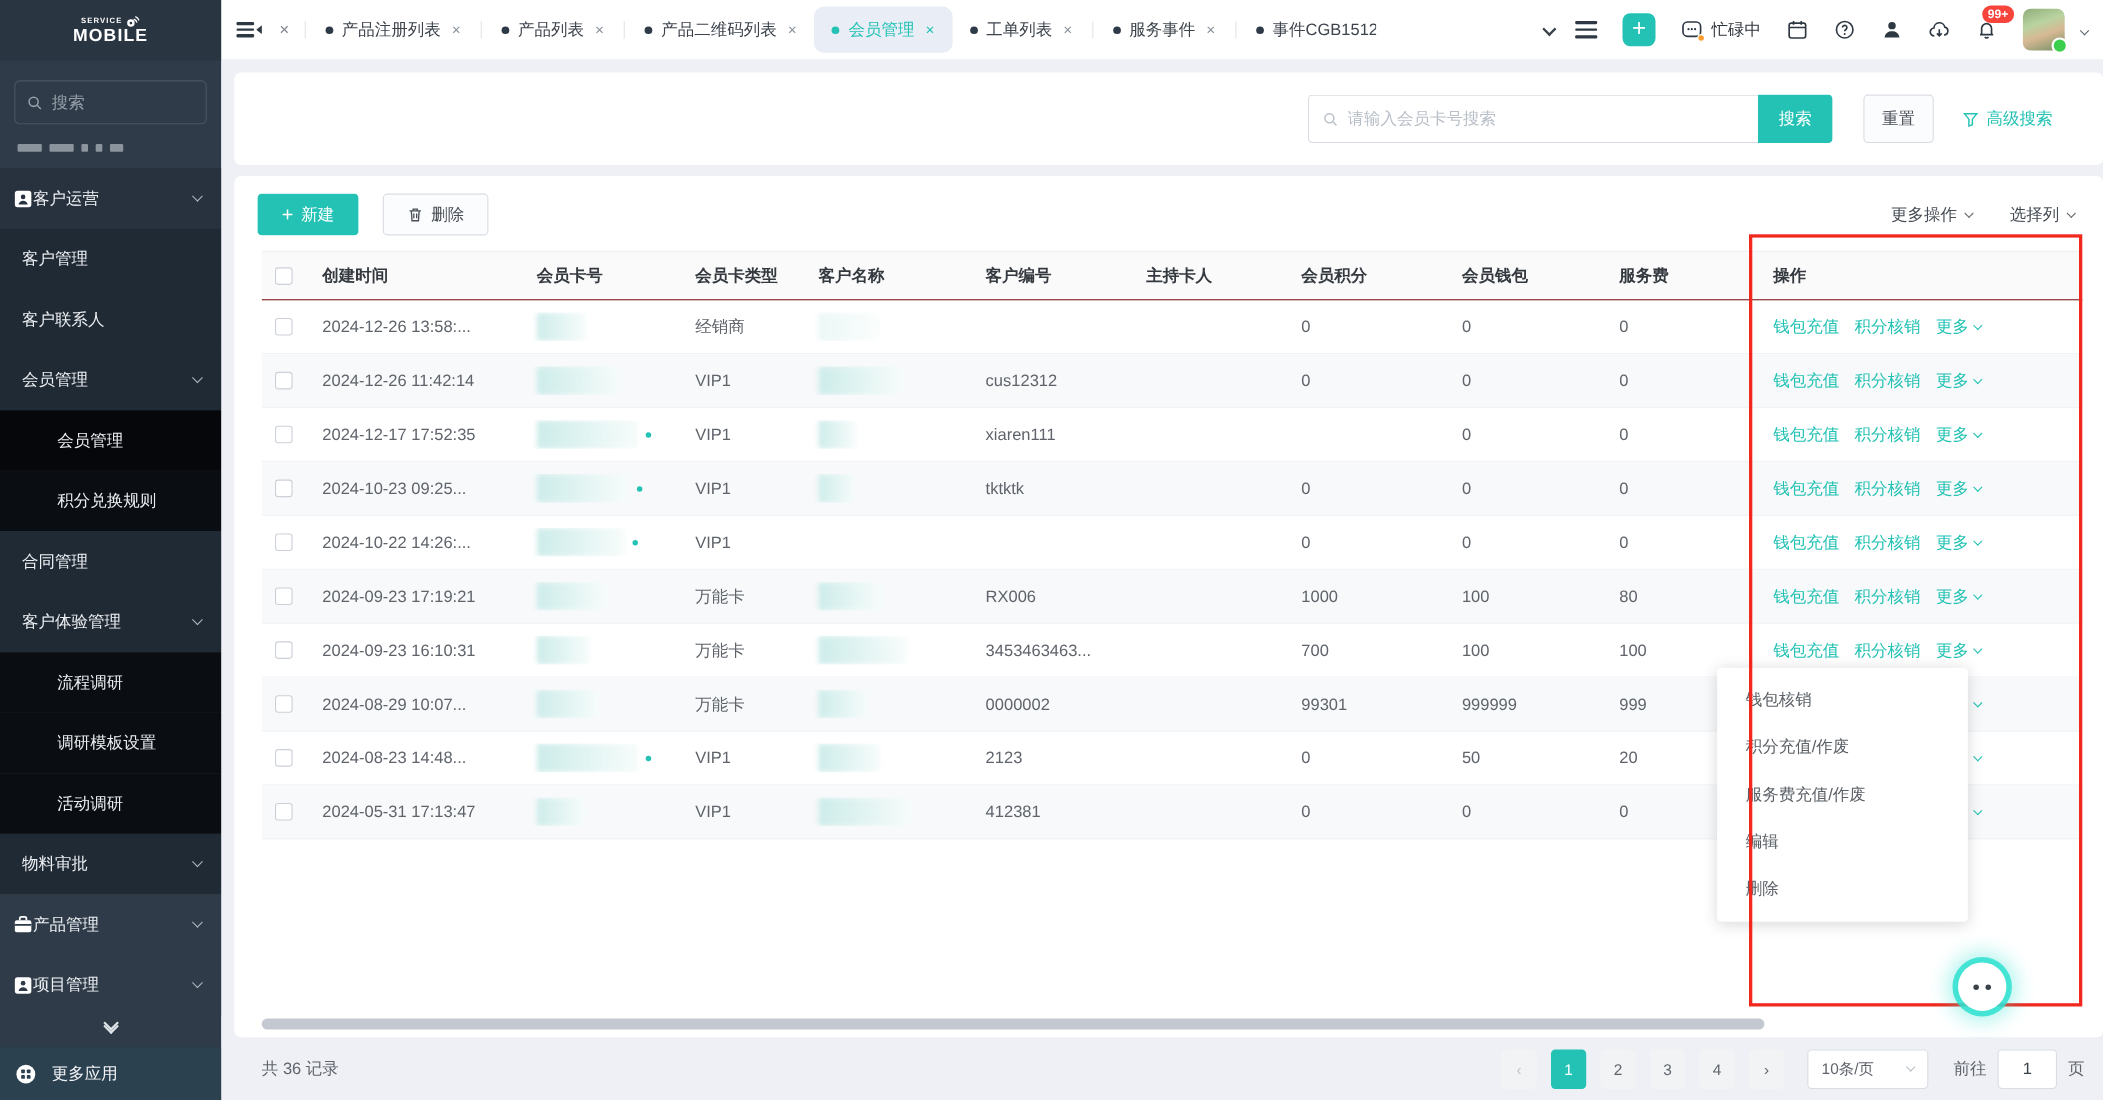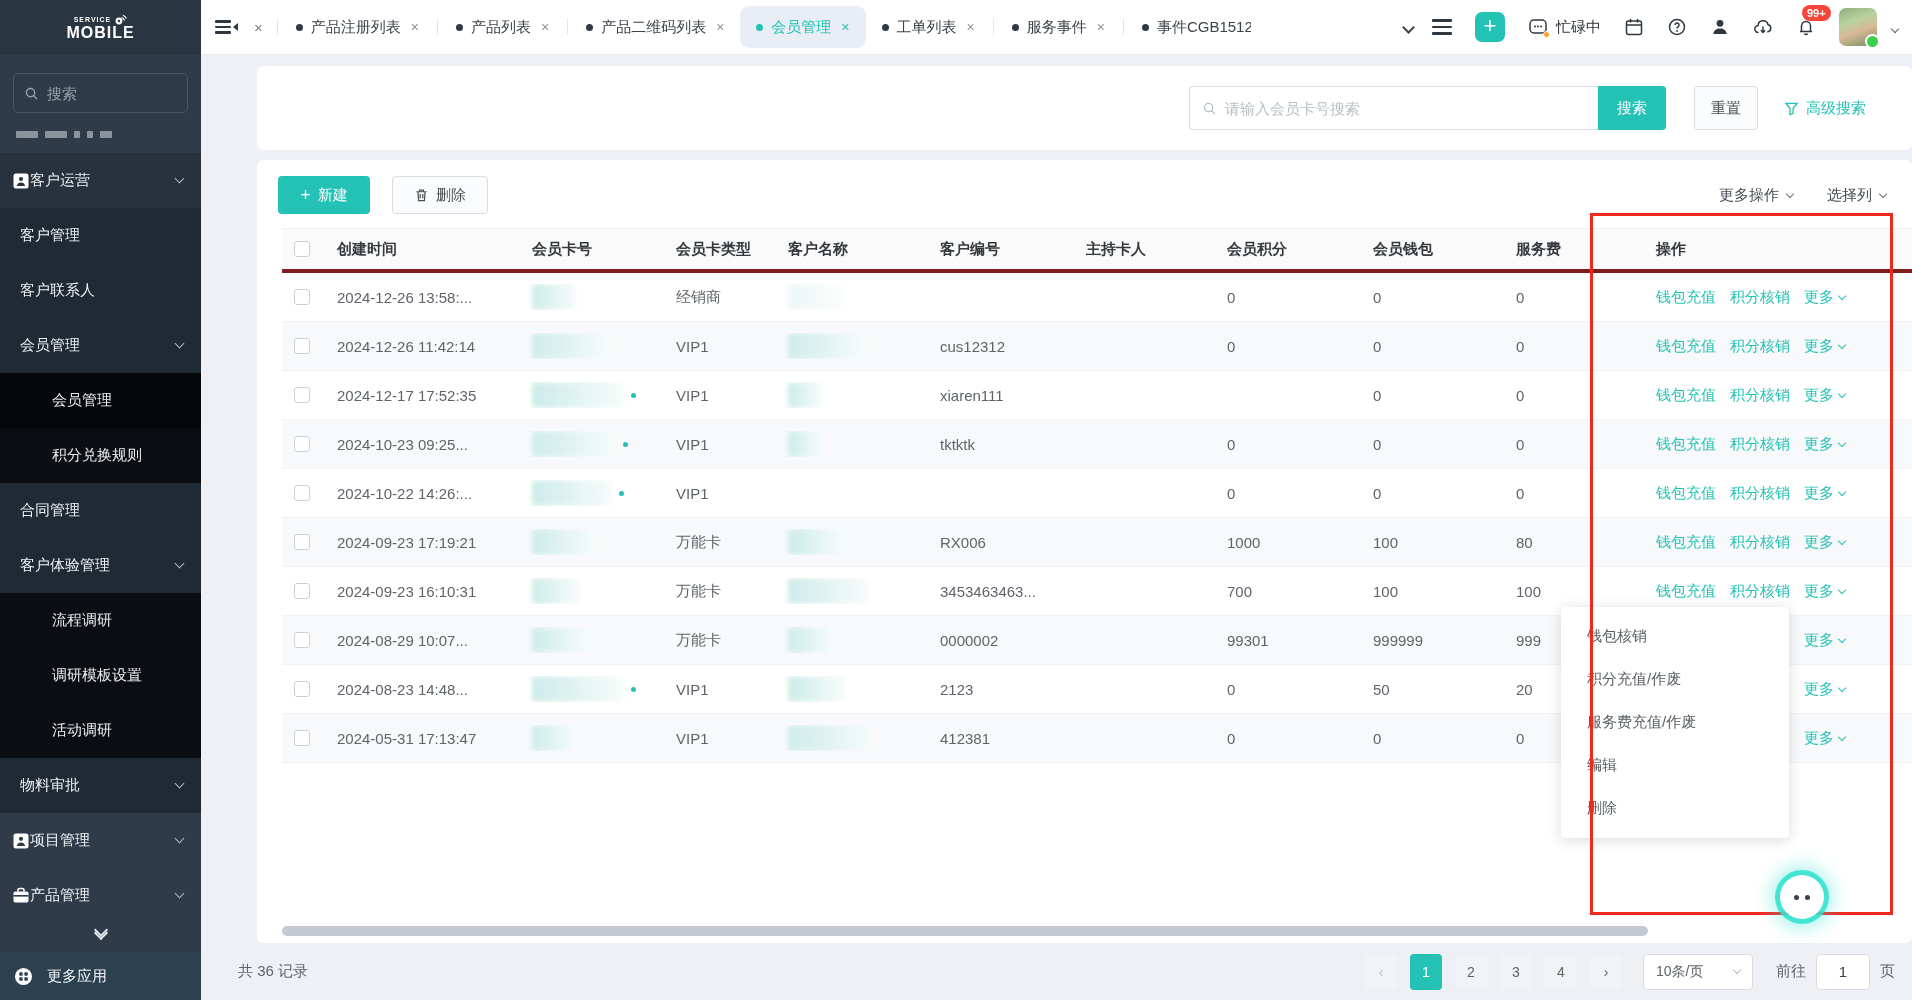--- a/index.html
+++ b/index.html
@@ -72,21 +72,21 @@
   .status-text{font-size:15px;color:#2f353c;}
   .bell-wrap{position:relative;}
   .badge{position:absolute;top:-12px;left:6px;background:#f8453c;color:#fff;font-size:11px;font-weight:700;padding:1.5px 5px;border-radius:9px;line-height:1.2;}
   .avatar{width:38px;height:38px;border-radius:7px;position:relative;cursor:pointer;flex:none;
     background:linear-gradient(160deg,#8fae7a 0%,#b9d3a0 35%,#d7b894 60%,#6f8f62 100%);}
   .avatar::after{content:"";position:absolute;right:-3px;bottom:-3px;width:11px;height:11px;border-radius:50%;background:#3ccf4e;border:2px solid #fff;}
   .av-caret{color:#5a616b;margin-left:-8px;}
   .av-caret .cv{width:6px;height:6px;}
 
   
-  .card{position:absolute;background:#fff;border-radius:6px;margin-left:44px;}
+  .card{position:absolute;background:#fff;border-radius:6px;}
   .search-card{left:213px;top:66px;right:0;height:84px;display:flex;align-items:center;justify-content:flex-end;padding-right:46px;gap:0;}
   .inp-wrap{display:flex;align-items:center;width:477px;height:44px;}
   .f-input{flex:1;height:44px;border:1px solid #d9dde3;border-right:none;border-radius:4px 0 0 4px;display:flex;align-items:center;padding:0 12px;color:#b9bfc8;gap:8px;}
   .f-input svg{width:15px;height:15px;flex:none;}
   .f-input input{border:none;outline:none;font-size:15px;color:#333;width:100%;}
   .f-input input::placeholder{color:#b9bfc8;}
   .btn{display:inline-flex;align-items:center;justify-content:center;gap:7px;border-radius:4px;font-size:15px;cursor:pointer;border:1px solid transparent;}
   .btn-primary{background:#23c2b4;color:#fff;}
   .btn-plain{background:#fbfcfd;border-color:#d9dde3;color:#4a4f57;}
   .search-btn{width:68px;height:44px;border-radius:0 4px 4px 0;}
@@ -98,21 +98,21 @@
   .tc-toolbar{position:absolute;left:21px;top:16px;display:flex;gap:22px;}
   .new-btn{width:92px;height:38px;}
   .del-btn{width:96px;height:38px;}
   .del-btn svg{width:15px;height:15px;}
   .tc-right{position:absolute;right:26px;top:26px;display:flex;gap:34px;font-size:15px;color:#464c55;}
   .tc-right>div{display:flex;align-items:center;gap:8px;cursor:pointer;}
   .tc-right .cv{width:6px;height:6px;color:#6a7079;margin-top:-3px;}
 
   .tbl{position:absolute;left:25px;top:68px;width:1655px;}
   .trow{display:grid;grid-template-columns:43px 195px 144px 112px 152px 146px 141px 146px 143px 140px 293px;align-items:center;}
-  .thead{height:45px;background:#fafafa;border-top:1px solid #eef0f4;border-bottom:4px solid #7f1d1d;font-weight:700;color:#34383f;font-size:15px;}
+  .thead{height:45px;background:#fafafa;border-top:1px solid #eef0f4;border-bottom:1px solid #7f1d1d;font-weight:700;color:#34383f;font-size:15px;}
   .tr{height:49px;border-bottom:1px solid #f1f2f6;font-size:15px;color:#5f646b;}
   .tr.alt{background:#f8f9fb;}
   .cell{padding-left:12px;overflow:hidden;white-space:nowrap;}
   .cb{width:16px;height:16px;border:1px solid #ccd0d8;border-radius:3px;background:#fff;margin-left:12px;cursor:pointer;}
   .blur{height:26px;border-radius:3px;background:linear-gradient(90deg,#cdecea 0%,#e4f5f3 55%,#f7fcfb 100%);filter:blur(2.5px);display:inline-block;vertical-align:middle;}
   .blur.faint{opacity:.4;}
   .tdotmark{display:inline-block;width:5px;height:5px;border-radius:50%;background:#23c2b4;margin-left:7px;vertical-align:middle;}
   .acts{display:flex;align-items:center;gap:14px;color:#23c2b4;padding-left:12px;}
   .acts span{cursor:pointer;display:flex;align-items:center;gap:5px;}
   .acts .cv{width:6px;height:6px;border-width:1.6px;margin-top:-3px;}
@@ -218,37 +218,37 @@
       <div class="srow lv3 bg-deep">
         <span class="slabel">活动调研</span>
       </div>
       <div class="srow lv2 bg-sub">
         <span class="slabel">物料审批</span>
         <span class="cv scv"></span>
       </div>
       <div class="srow lv1 bg-base">
         <span class="sicon">
           <svg viewBox="0 0 18 18">
+            <rect x="1.5" y="4.5" width="15" height="11" rx="1.8" fill="#fff"></rect>
+            <path d="M6 4.5V3a1.5 1.5 0 011.5-1.5h3A1.5 1.5 0 0112 3v1.5" fill="none" stroke="#fff" stroke-width="1.6"></path>
+            <rect x="1.5" y="8" width="15" height="1.6" fill="#2f3b48"></rect>
+          </svg>
+        </span>
+        <span class="slabel">产品管理</span>
+        <span class="cv scv"></span>
+      </div>
+      <div class="srow lv1 bg-base">
+        <span class="sicon">
+          <svg viewBox="0 0 18 18">
             <rect x="1.5" y="1.5" width="15" height="15" rx="2.5" fill="#fff"></rect>
             <circle cx="9" cy="6.8" r="2.1" fill="#2f3b48"></circle>
             <path d="M4.8 14c.6-2.3 2.2-3.4 4.2-3.4s3.6 1.1 4.2 3.4z" fill="#2f3b48"></path>
           </svg>
         </span>
         <span class="slabel">项目管理</span>
-        <span class="cv scv"></span>
-      </div>
-      <div class="srow lv1 bg-base">
-        <span class="sicon">
-          <svg viewBox="0 0 18 18">
-            <rect x="1.5" y="4.5" width="15" height="11" rx="1.8" fill="#fff"></rect>
-            <path d="M6 4.5V3a1.5 1.5 0 011.5-1.5h3A1.5 1.5 0 0112 3v1.5" fill="none" stroke="#fff" stroke-width="1.6"></path>
-            <rect x="1.5" y="8" width="15" height="1.6" fill="#2f3b48"></rect>
-          </svg>
-        </span>
-        <span class="slabel">产品管理</span>
         <span class="cv scv"></span>
       </div>
     </nav>
   <div class="side-bottom">
     <div class="dbl-chev">
         <span class="cv"></span>
         <span class="cv"></span>
       </div>
     <div class="more-apps">
       <svg viewBox="0 0 20 20">

